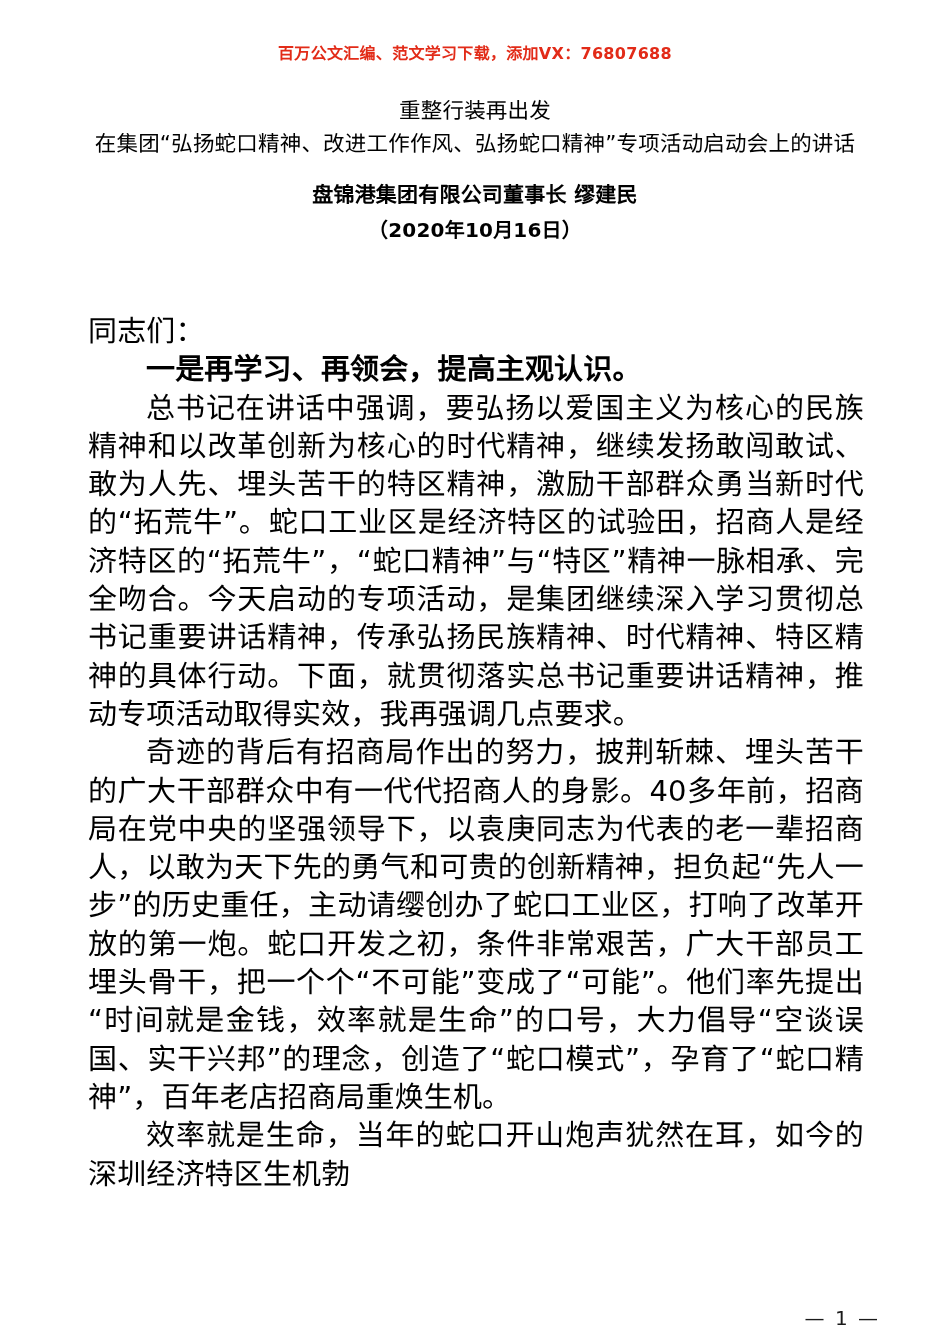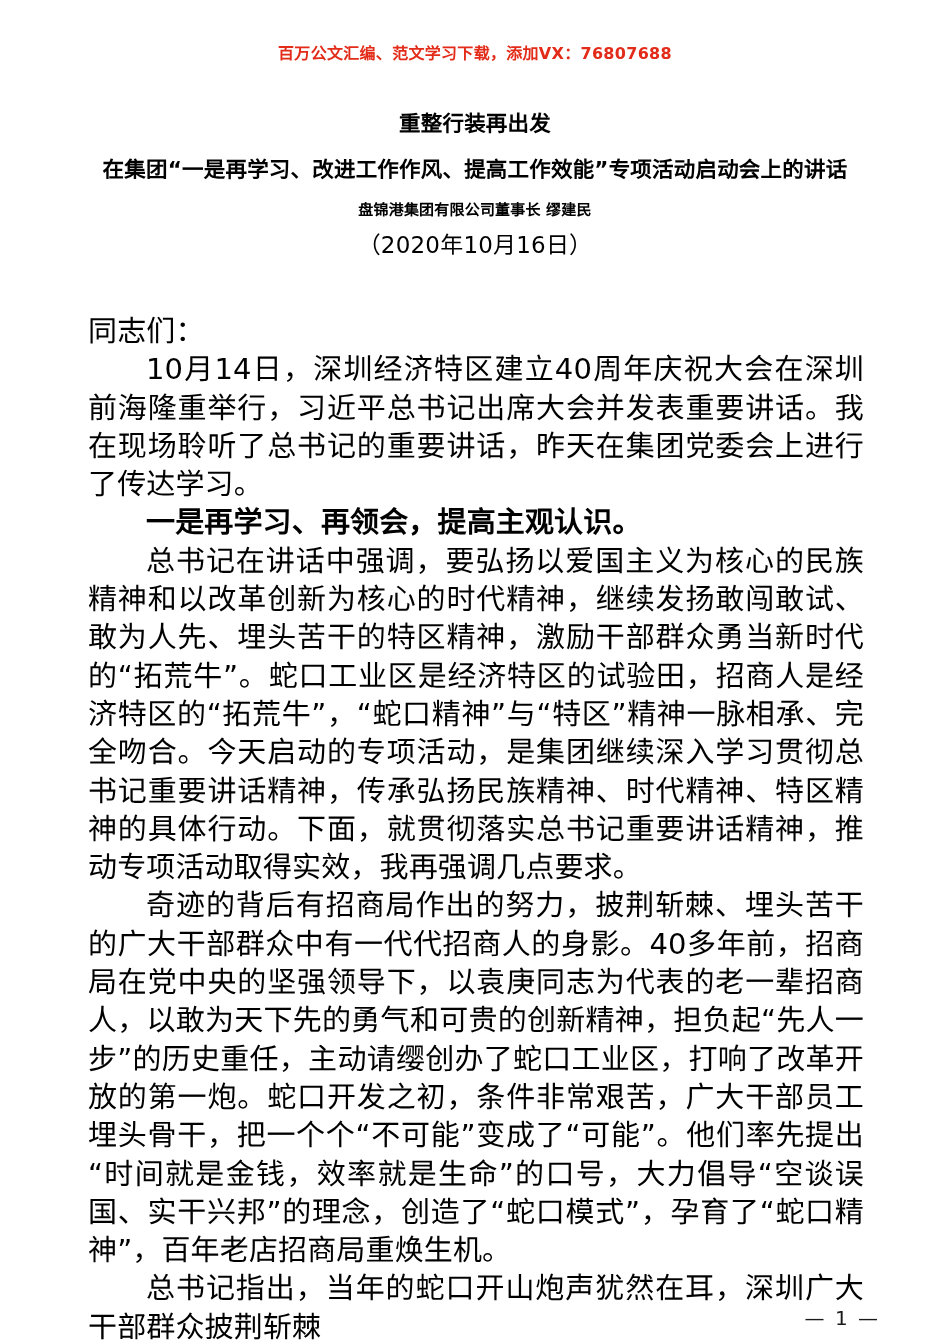--- a/index.html
+++ b/index.html
@@ -40,42 +40,41 @@
   .title-block {
     position: absolute;
     top: 94px;
     left: 88px;
     width: 774px;
     text-align: center;
   }
 
   .title-line {
     font-size: 21.5px;
-    font-weight: 700;
+    font-weight: 400;
     line-height: 33px;
     letter-spacing: 0.2px;
     text-align: center;
-    margin-top: 13px;
   }
 
   .title-line.wide {
     text-align: center;
   }
 
   .byline {
-    font-size: 15px;
+    font-size: 21px;
     font-weight: 700;
     line-height: 35px;
-    margin-top: 7px;
+    margin-top: 18px;
     letter-spacing: 0.2px;
   }
 
   .dateline {
-    font-size: 23px;
-    font-weight: 400;
+    font-size: 20px;
+    font-weight: 700;
     line-height: 35px;
     letter-spacing: 0.2px;
   }
 
   
   .body-block {
     position: absolute;
     top: 312px;
     left: 88px;
     width: 776px;
@@ -120,29 +119,28 @@
 </style>
 </head>
 <body>
 
 <div class="page">
 
   <div class="ad-banner" style="color: rgb(226, 43, 24);">百万公文汇编、范文学习下载，添加VX：76807688</div>
 
   <div class="title-block">
     <div class="title-line">重整行装再出发</div>
-    <div class="title-line wide">在集团“一是再学习、改进工作作风、提高工作效能”专项活动启动会上的讲话</div>
+    <div class="title-line wide">在集团“弘扬蛇口精神、改进工作作风、弘扬蛇口精神”专项活动启动会上的讲话</div>
     <div class="byline">盘锦港集团有限公司董事长  缪建民</div>
     <div class="dateline">（2020年10月16日）</div>
   </div>
 
   <div class="body-block">
       <p class="para salutation">同志们：</p>
-      <p class="para indent">10月14日，深圳经济特区建立40周年庆祝大会在深圳前海隆重举行，习近平总书记出席大会并发表重要讲话。我在现场聆听了总书记的重要讲话，昨天在集团党委会上进行了传达学习。</p>
       <p class="para heading">一是再学习、再领会，提高主观认识。</p>
       <p class="para indent">总书记在讲话中强调，要弘扬以爱国主义为核心的民族精神和以改革创新为核心的时代精神，继续发扬敢闯敢试、敢为人先、埋头苦干的特区精神，激励干部群众勇当新时代的“拓荒牛”。蛇口工业区是经济特区的试验田，招商人是经济特区的“拓荒牛”，“蛇口精神”与“特区”精神一脉相承、完全吻合。今天启动的专项活动，是集团继续深入学习贯彻总书记重要讲话精神，传承弘扬民族精神、时代精神、特区精神的具体行动。下面，就贯彻落实总书记重要讲话精神，推动专项活动取得实效，我再强调几点要求。</p>
       <p class="para indent">奇迹的背后有招商局作出的努力，披荆斩棘、埋头苦干的广大干部群众中有一代代招商人的身影。40多年前，招商局在党中央的坚强领导下，以袁庚同志为代表的老一辈招商人，以敢为天下先的勇气和可贵的创新精神，担负起“先人一步”的历史重任，主动请缨创办了蛇口工业区，打响了改革开放的第一炮。蛇口开发之初，条件非常艰苦，广大干部员工埋头骨干，把一个个“不可能”变成了“可能”。他们率先提出“时间就是金钱，效率就是生命”的口号，大力倡导“空谈误国、实干兴邦”的理念，创造了“蛇口模式”，孕育了“蛇口精神”，百年老店招商局重焕生机。</p>
-      <p class="para indent">总书记指出，当年的蛇口开山炮声犹然在耳，深圳广大干部群众披荆斩棘</p>
+      <p class="para indent">效率就是生命，当年的蛇口开山炮声犹然在耳，如今的深圳经济特区生机勃</p>
     </div>
 
   <div class="page-footer">— 1 —</div>
 
 </div>
 
 </body></html>

